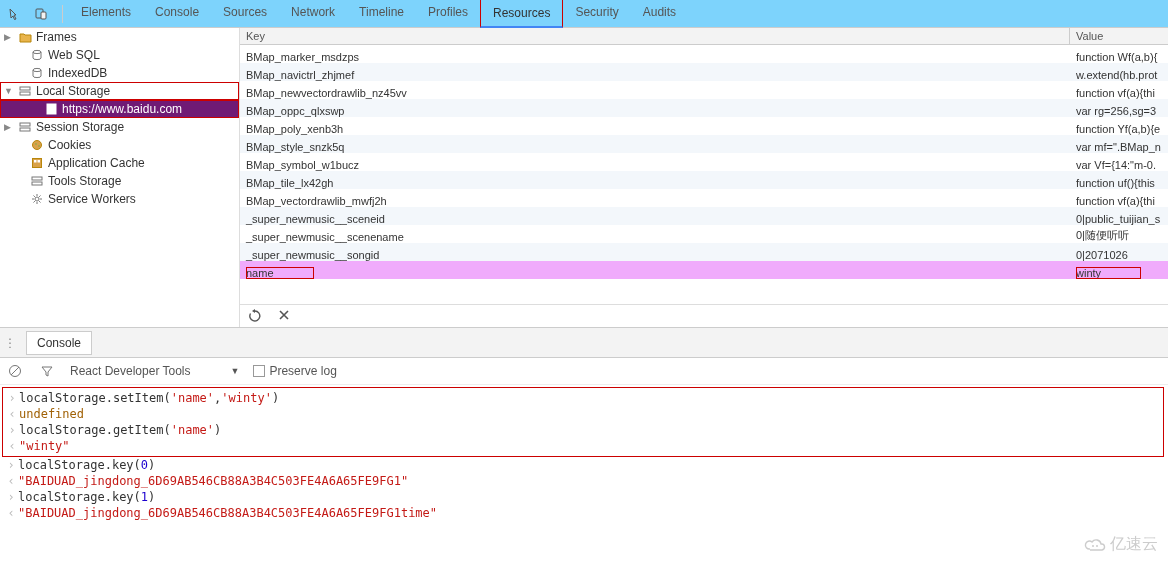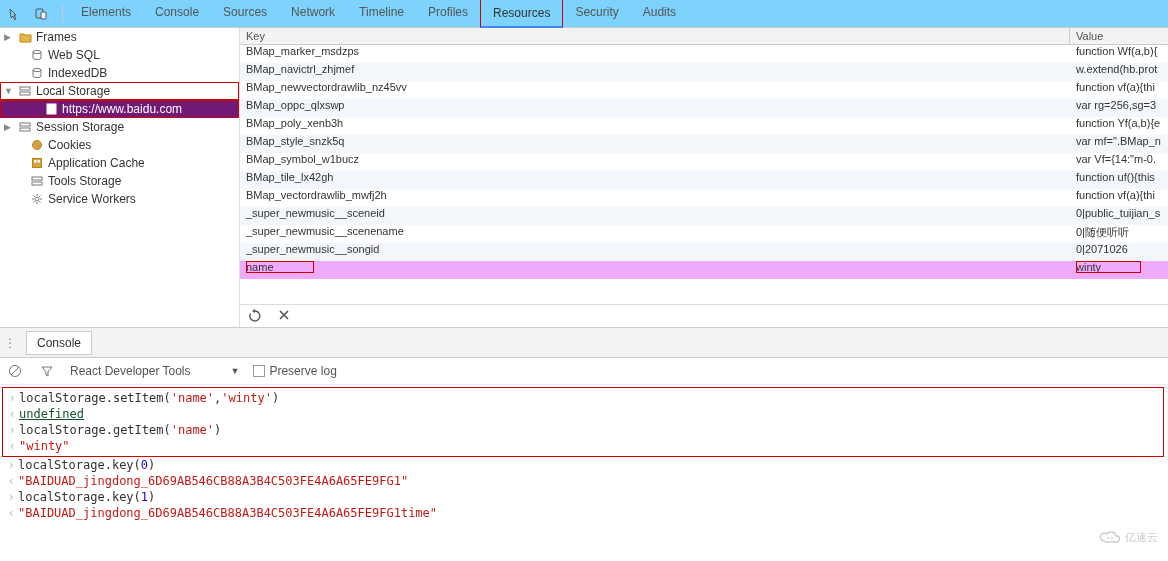--- a/index.html
+++ b/index.html
@@ -82,21 +82,21 @@
     color: #555;
   }
   .th-key { width: 830px; padding: 2px 6px; border-right: 1px solid #ccc;}
   .th-val { flex: 1; padding: 2px 6px; }
   .tbody { flex:1; overflow:auto; }
   .trow {
     display: flex;
     font-size: 11px;
     color: #333;
     height: 18px;
-    align-items: flex-start;
+    align-items: flex-end;
   }
   .trow:nth-child(even){ background: #f3f7fb; }
   .td-key { width: 830px; padding: 0 6px; overflow:hidden; text-overflow:ellipsis; white-space:nowrap;}
   .td-val { flex:1; padding: 0 6px; overflow:hidden; text-overflow:ellipsis; white-space:nowrap;}
   .trow.selected { background: #f0abfc; }
   .cell-hl { outline: 1px solid #c00; outline-offset: -1px; display:inline-block; padding:0 40px 0 0;}
   .tbar {
     border-top: 1px solid #ddd;
     padding: 4px 8px;
     display: flex; gap: 16px;
@@ -123,25 +123,25 @@
     font-family: Menlo, Consolas, monospace;
     font-size: 12px;
     padding: 2px 4px;
     overflow:auto;
   }
   .cline { display:flex; align-items:flex-start; padding:1px 0; }
   .cprompt { width:14px; color:#bbb; text-align:center; }
   .cprompt.out { color:#bbb; }
   .ctext { flex:1; }
   .code-str { color:#c41a16; }
-  .code-undef { color:#14532d;text-decoration:underline; }
+  .code-undef { color:#a16207; }
   .console-hl { border:1px solid #c00; padding:2px 0 2px 2px; margin-left:-2px;}
   .watermark {
-    position:absolute; right:10px; bottom:16px;
-    color:#ccc; font-size:11px; font-family: Liberation Serif, serif;
+    position:absolute; right:10px; bottom:6px;
+    color:#ccc; font-size:16px; font-family: Liberation Serif, serif;
     display:flex; align-items:center; gap:4px;
   }
   svg { display:block; }
   .checkbox { width:12px; height:12px; border:1px solid #999; display:inline-block; vertical-align:middle; margin-right:4px;}
   .dd-arrow { font-size:9px; color:#555; }
 </style>
 </head>
 <body>
 
 <div class="tabs">

